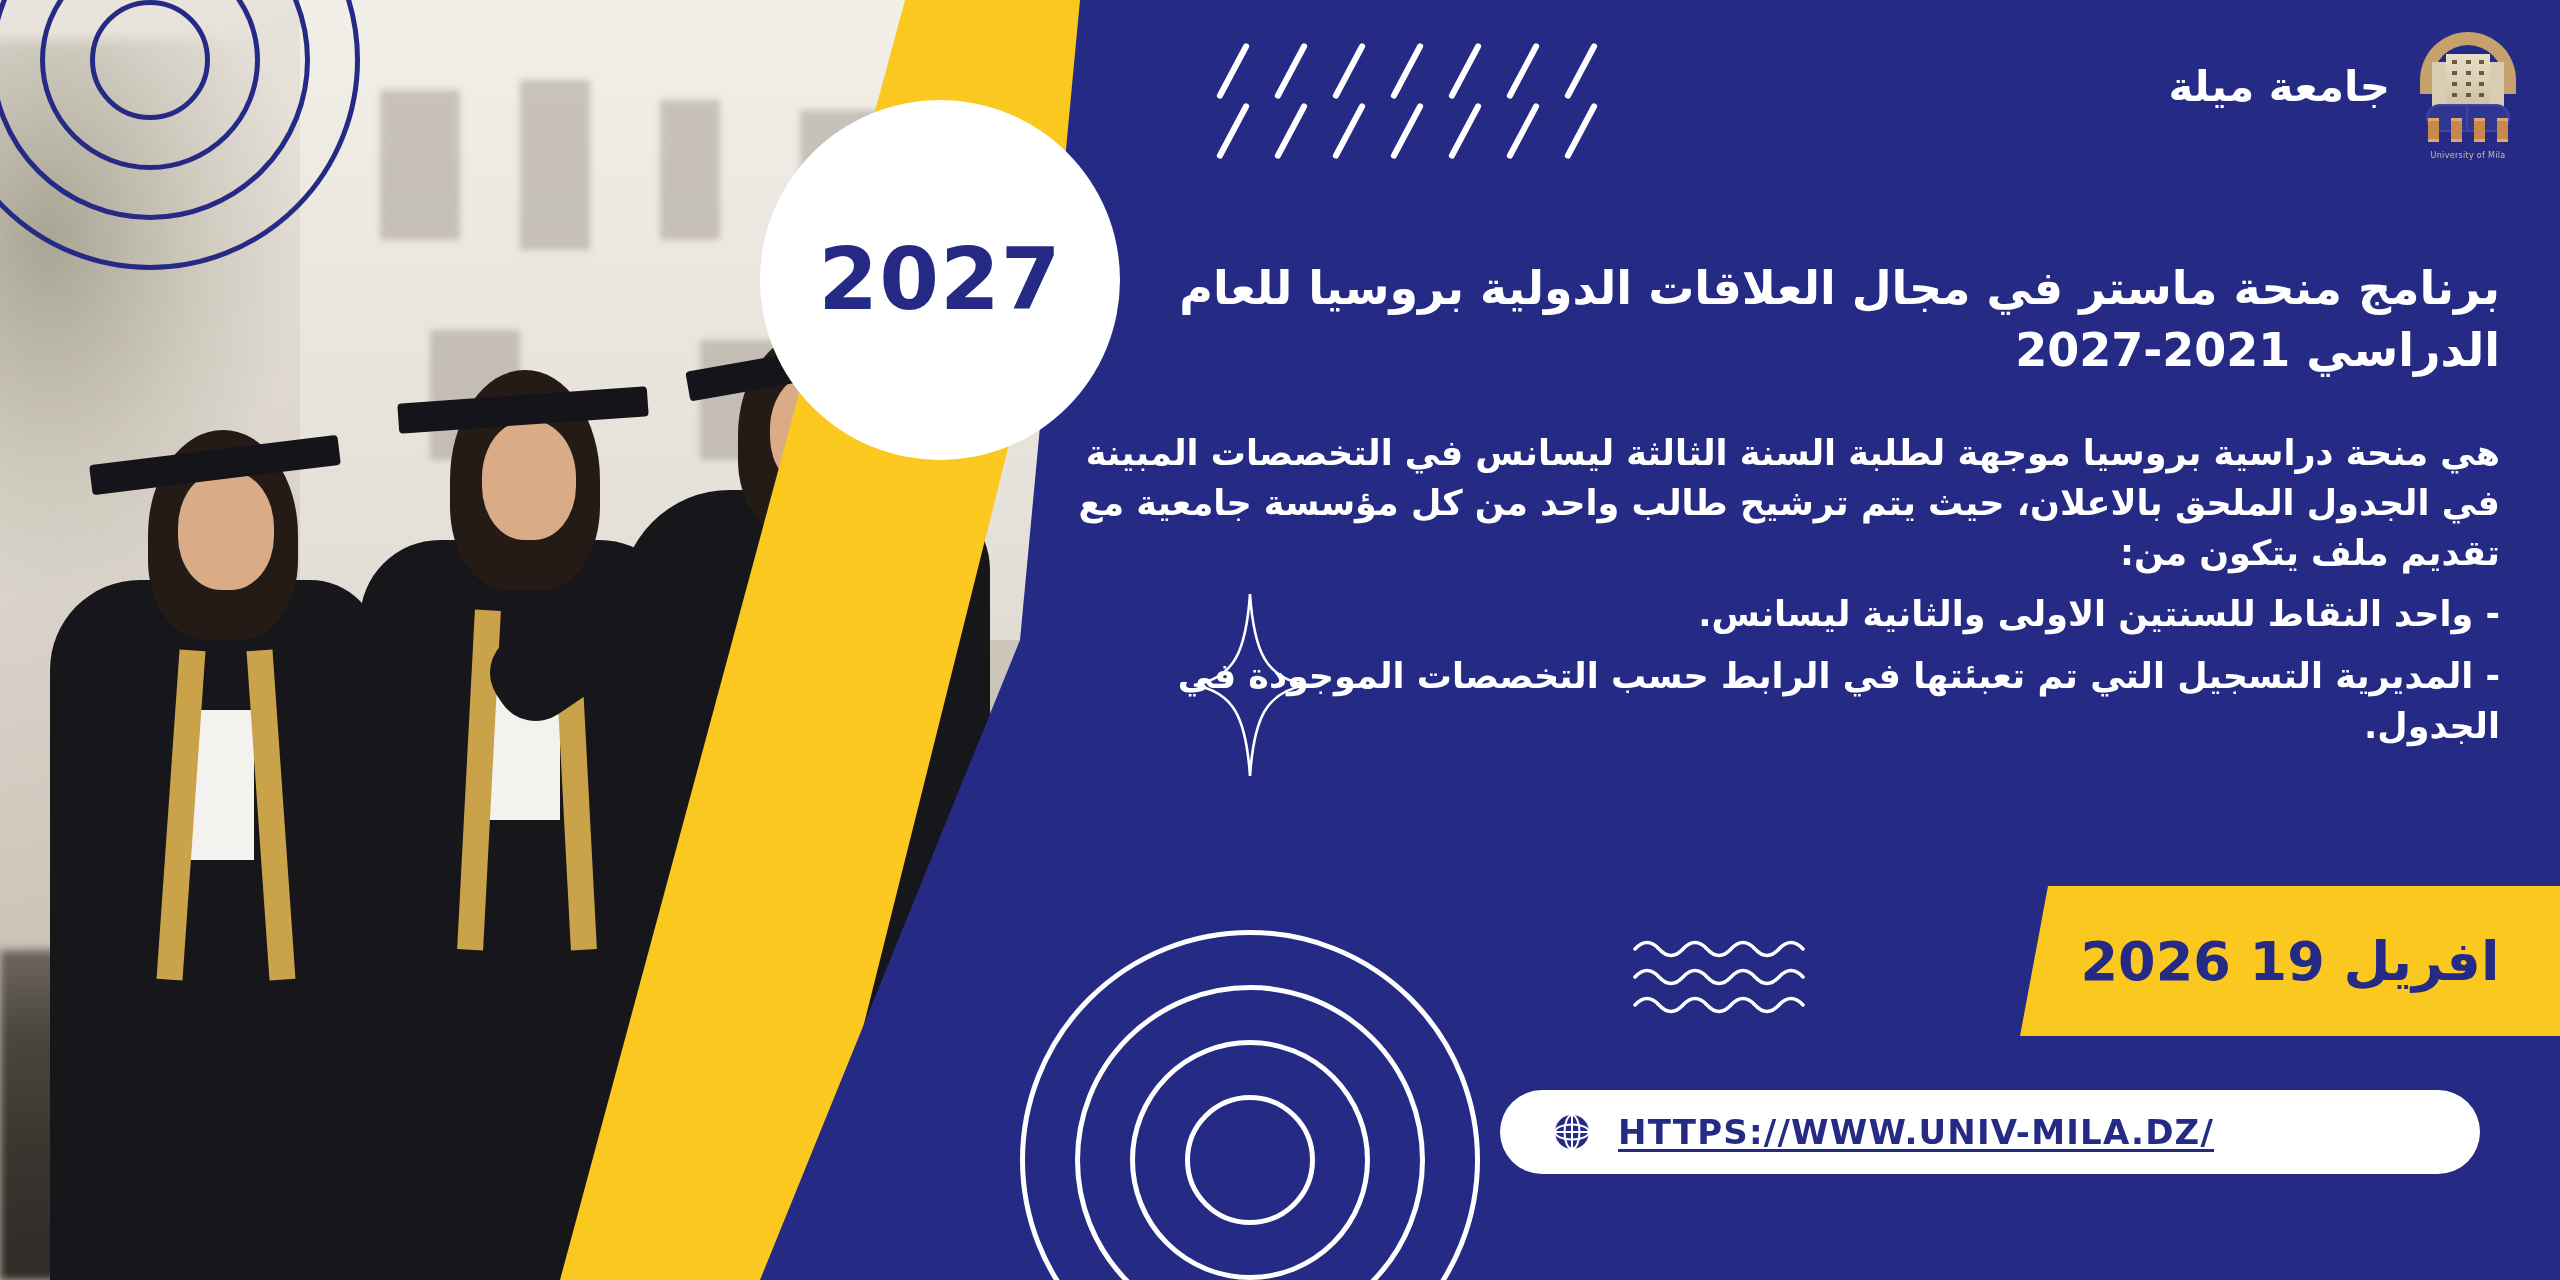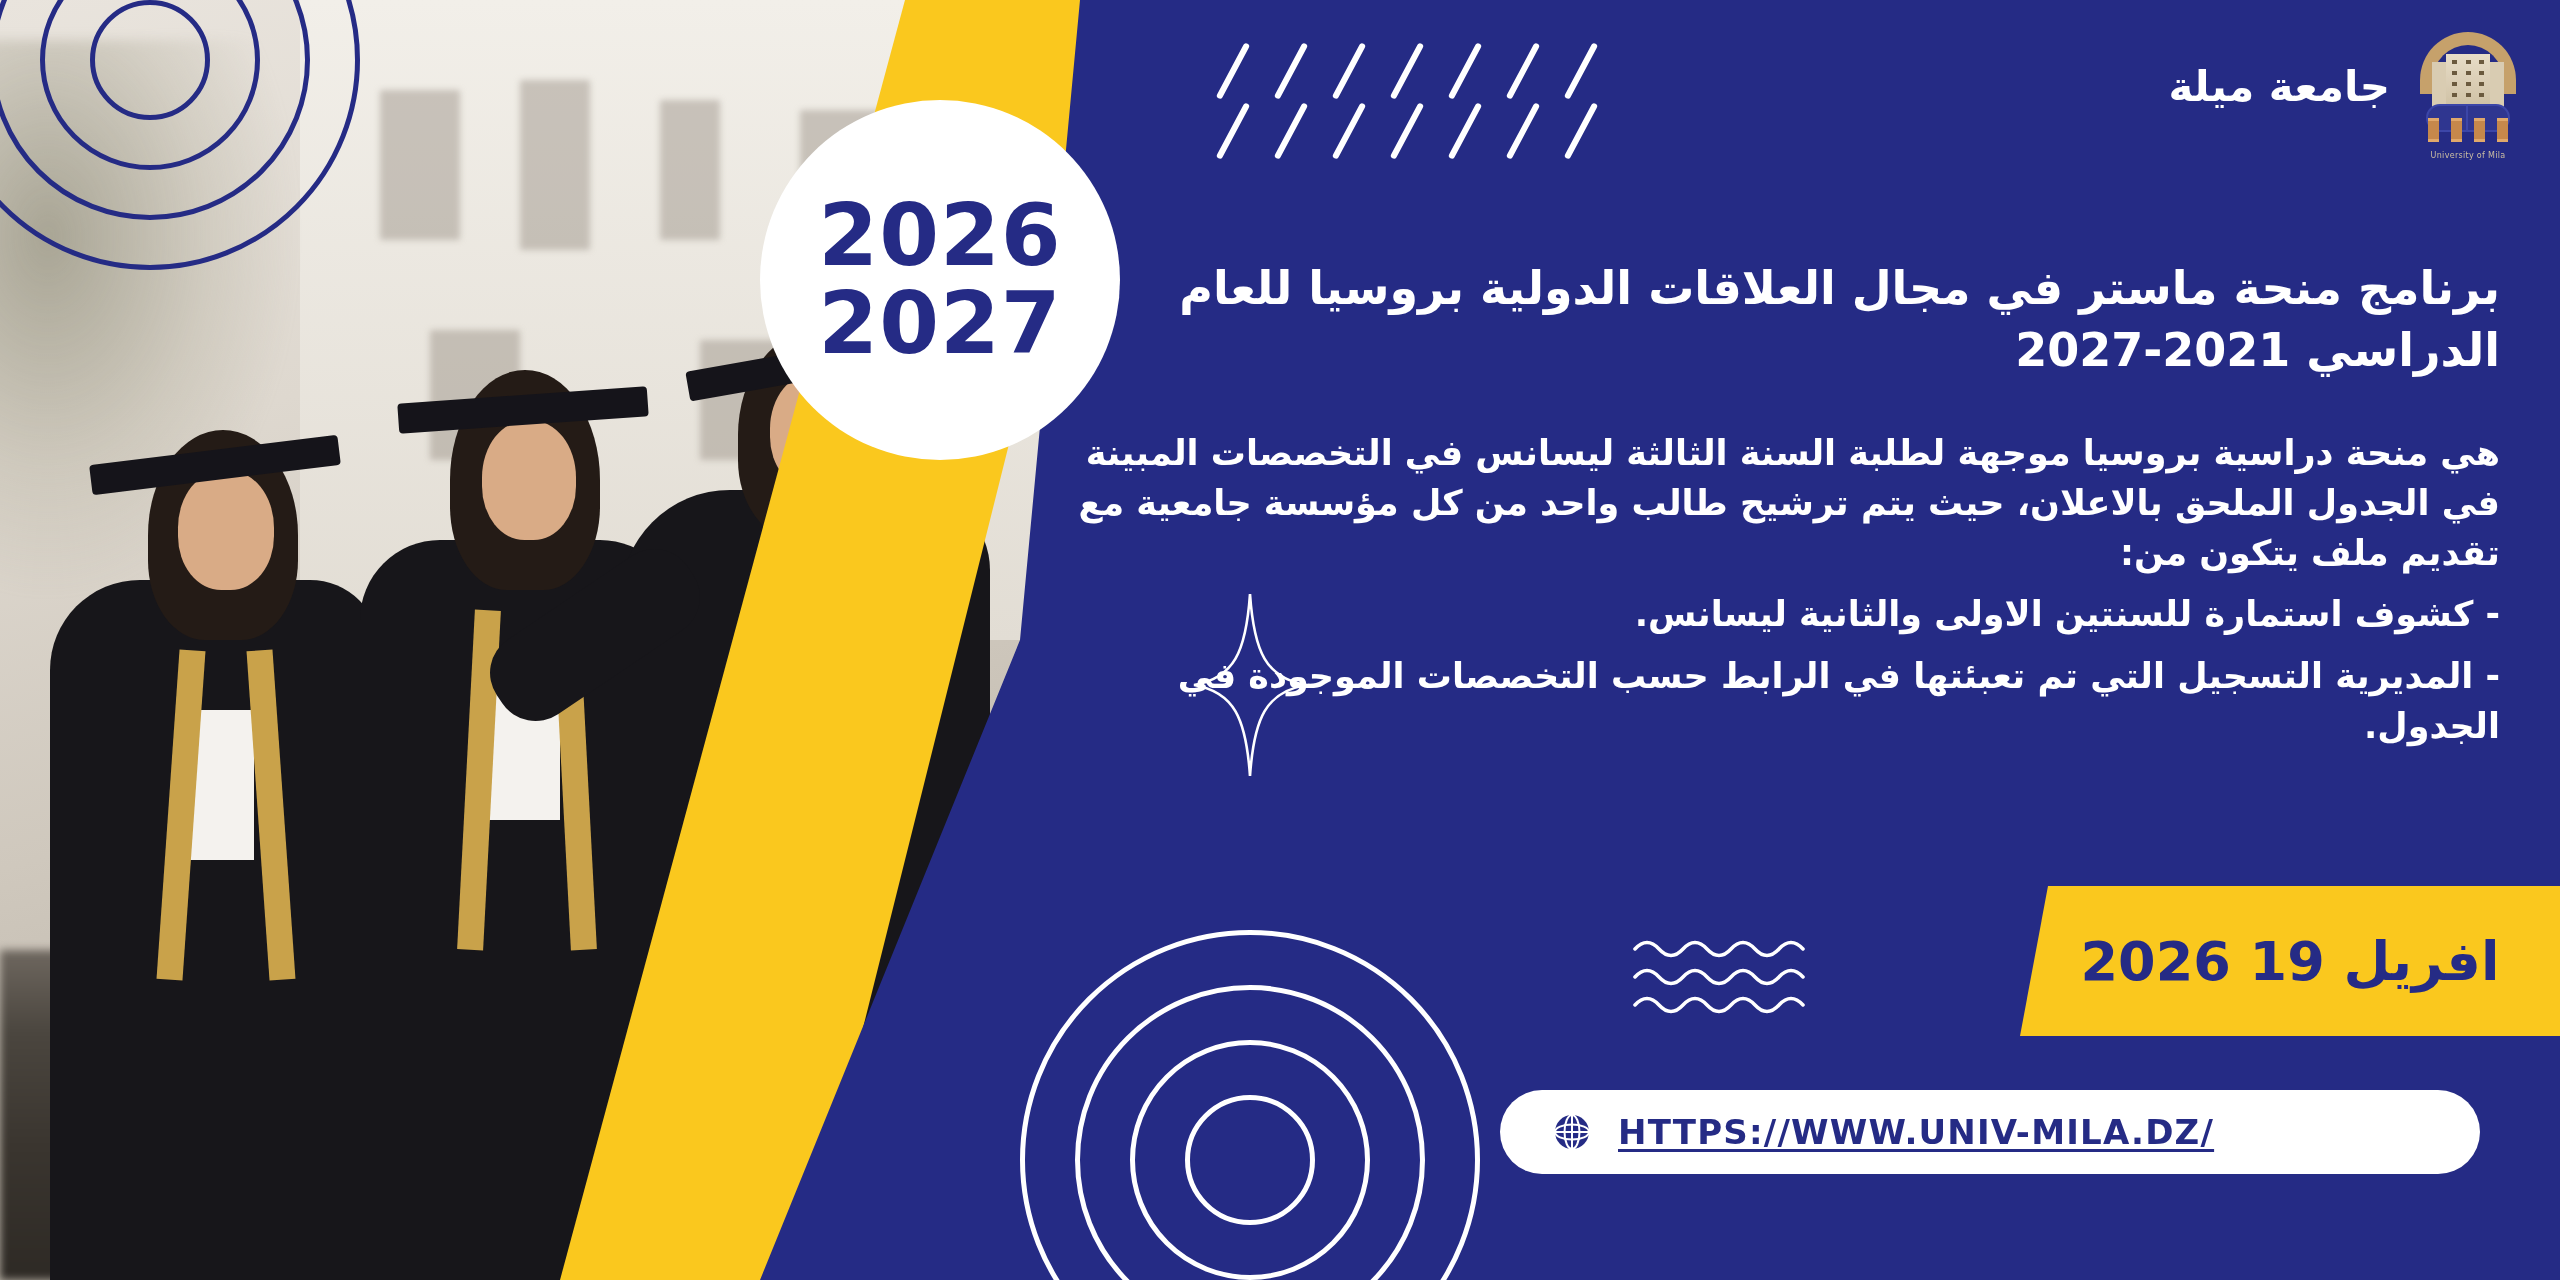--- a/index.html
+++ b/index.html
@@ -271,29 +271,28 @@
           <b></b>
           <b></b>
           <b></b>
           <b></b>
         </div>
       <div class="logo-sub">University of Mila</div>
     </div>
   </div>
 
   <div class="yearbadge">
-    <span>2026</span>
     <span>2027</span>
   </div>
 
   <div class="content">
     <h1 class="headline">برنامج منحة ماستر في مجال العلاقات الدولية بروسيا للعام الدراسي 2021-2027</h1>
     <div class="body">
       <p>هي منحة دراسية بروسيا موجهة لطلبة السنة الثالثة ليسانس في التخصصات المبينة في الجدول الملحق بالاعلان، حيث يتم ترشيح طالب واحد من كل مؤسسة جامعية مع تقديم ملف يتكون من:</p>
-      <p>- كشوف استمارة للسنتين الاولى والثانية ليسانس.</p>
+      <p>- واحد النقاط للسنتين الاولى والثانية ليسانس.</p>
       <p>- المديرية التسجيل التي تم تعبئتها في الرابط حسب التخصصات الموجودة في الجدول.</p>
     </div>
   </div>
 
   <div class="datebanner">
     <span>افريل 19 2026</span>
   </div>
 
   <div class="urlpill">
     <svg class="globe" viewBox="0 0 40 40">

